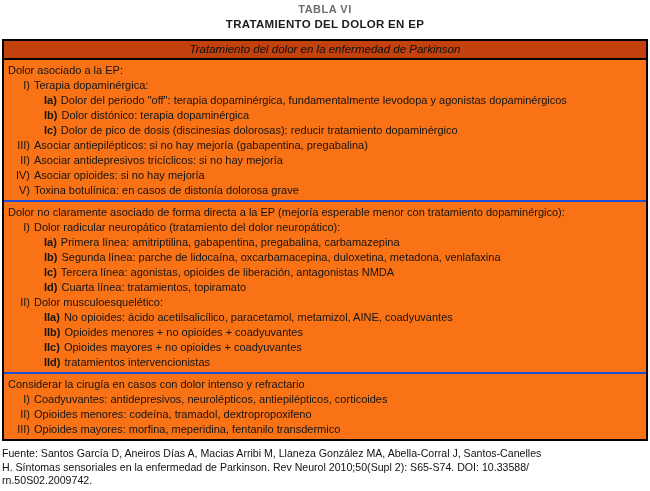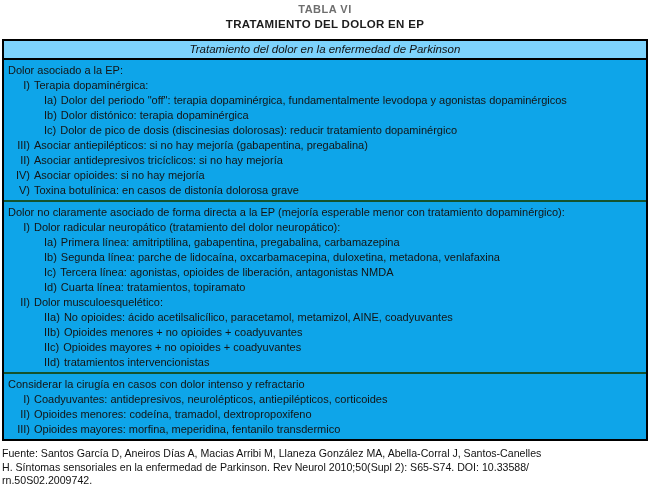--- a/index.html
+++ b/index.html
@@ -19,43 +19,43 @@
   }
   .cap-title{
     color:#1c1c1c;font-weight:bold;font-size:11.5px;
     letter-spacing:.3px;line-height:13px;margin-top:2px;
   }
 
   
   .thead{
     margin:8px 2px 0 2px;
     border:2px solid #000;
-    background:#7dd3fc;
+    background:#c2410c;
     text-align:center;
     font-style:italic;
     font-size:11.5px;
     height:17px;line-height:17px;
     color:#111;
   }
 
   
   .tbody{
     margin:0 2px;
     border:2px solid #000;
     border-top:none;
-    background:#0ea5e9;
+    background:#f97316;
   }
   .section{padding:3px 4px 2px 4px;font-size:11px;line-height:15px;}
-  .section + .section{border-top:2px solid #14532d;}
+  .section + .section{border-top:2px solid #1d4ed8;}
 
   .row{white-space:nowrap;overflow:hidden;}
   .row.wrap{white-space:normal;}
   .mk{display:inline-block;width:22px;text-align:right;margin-right:4px;}
   .l2{padding-left:36px;}
-  .l2 .mk{display:inline;width:auto;text-align:right;margin-right:4px;}
+  .l2 .mk{display:inline;width:auto;text-align:right;margin-right:4px;font-weight:bold;}
 
   
   .source{margin:6px 2px 0 2px;font-size:10.6px;line-height:13.5px;color:#111;}
   .source div{white-space:nowrap;overflow:hidden;}
 </style>
 </head>
 <body>
 
 <div class="page">
 

